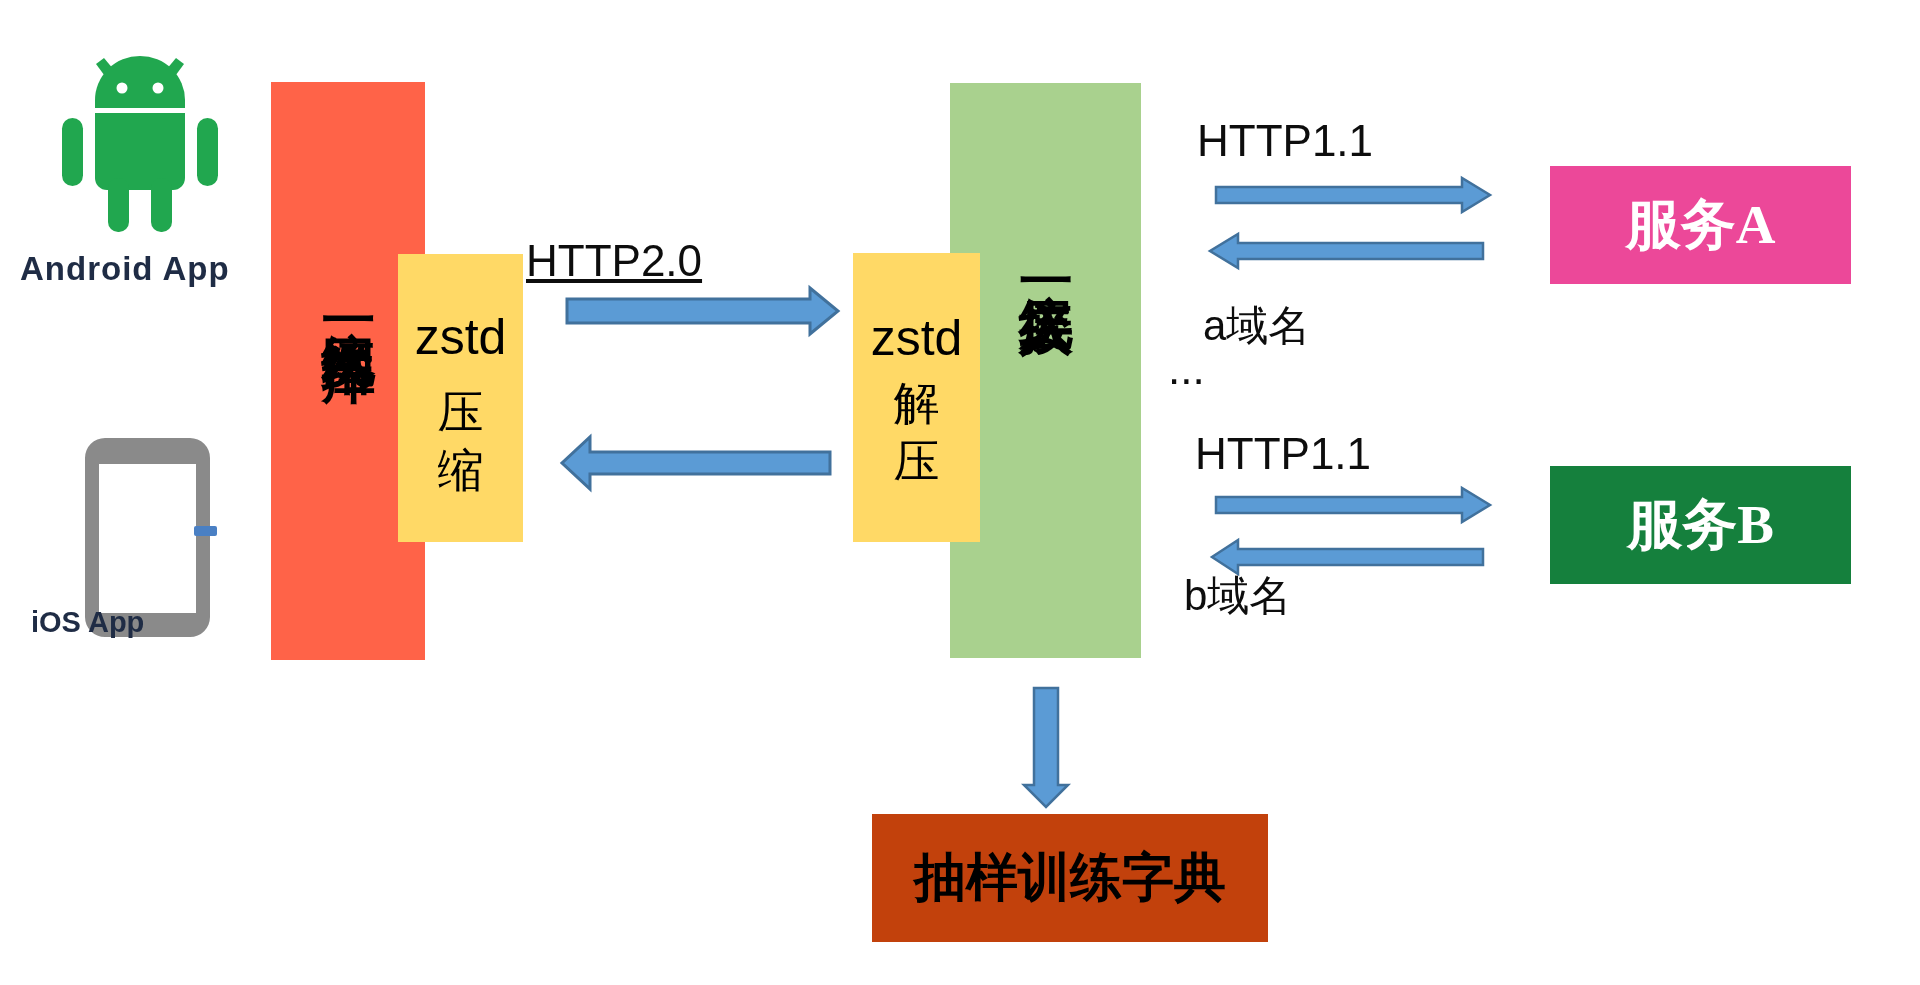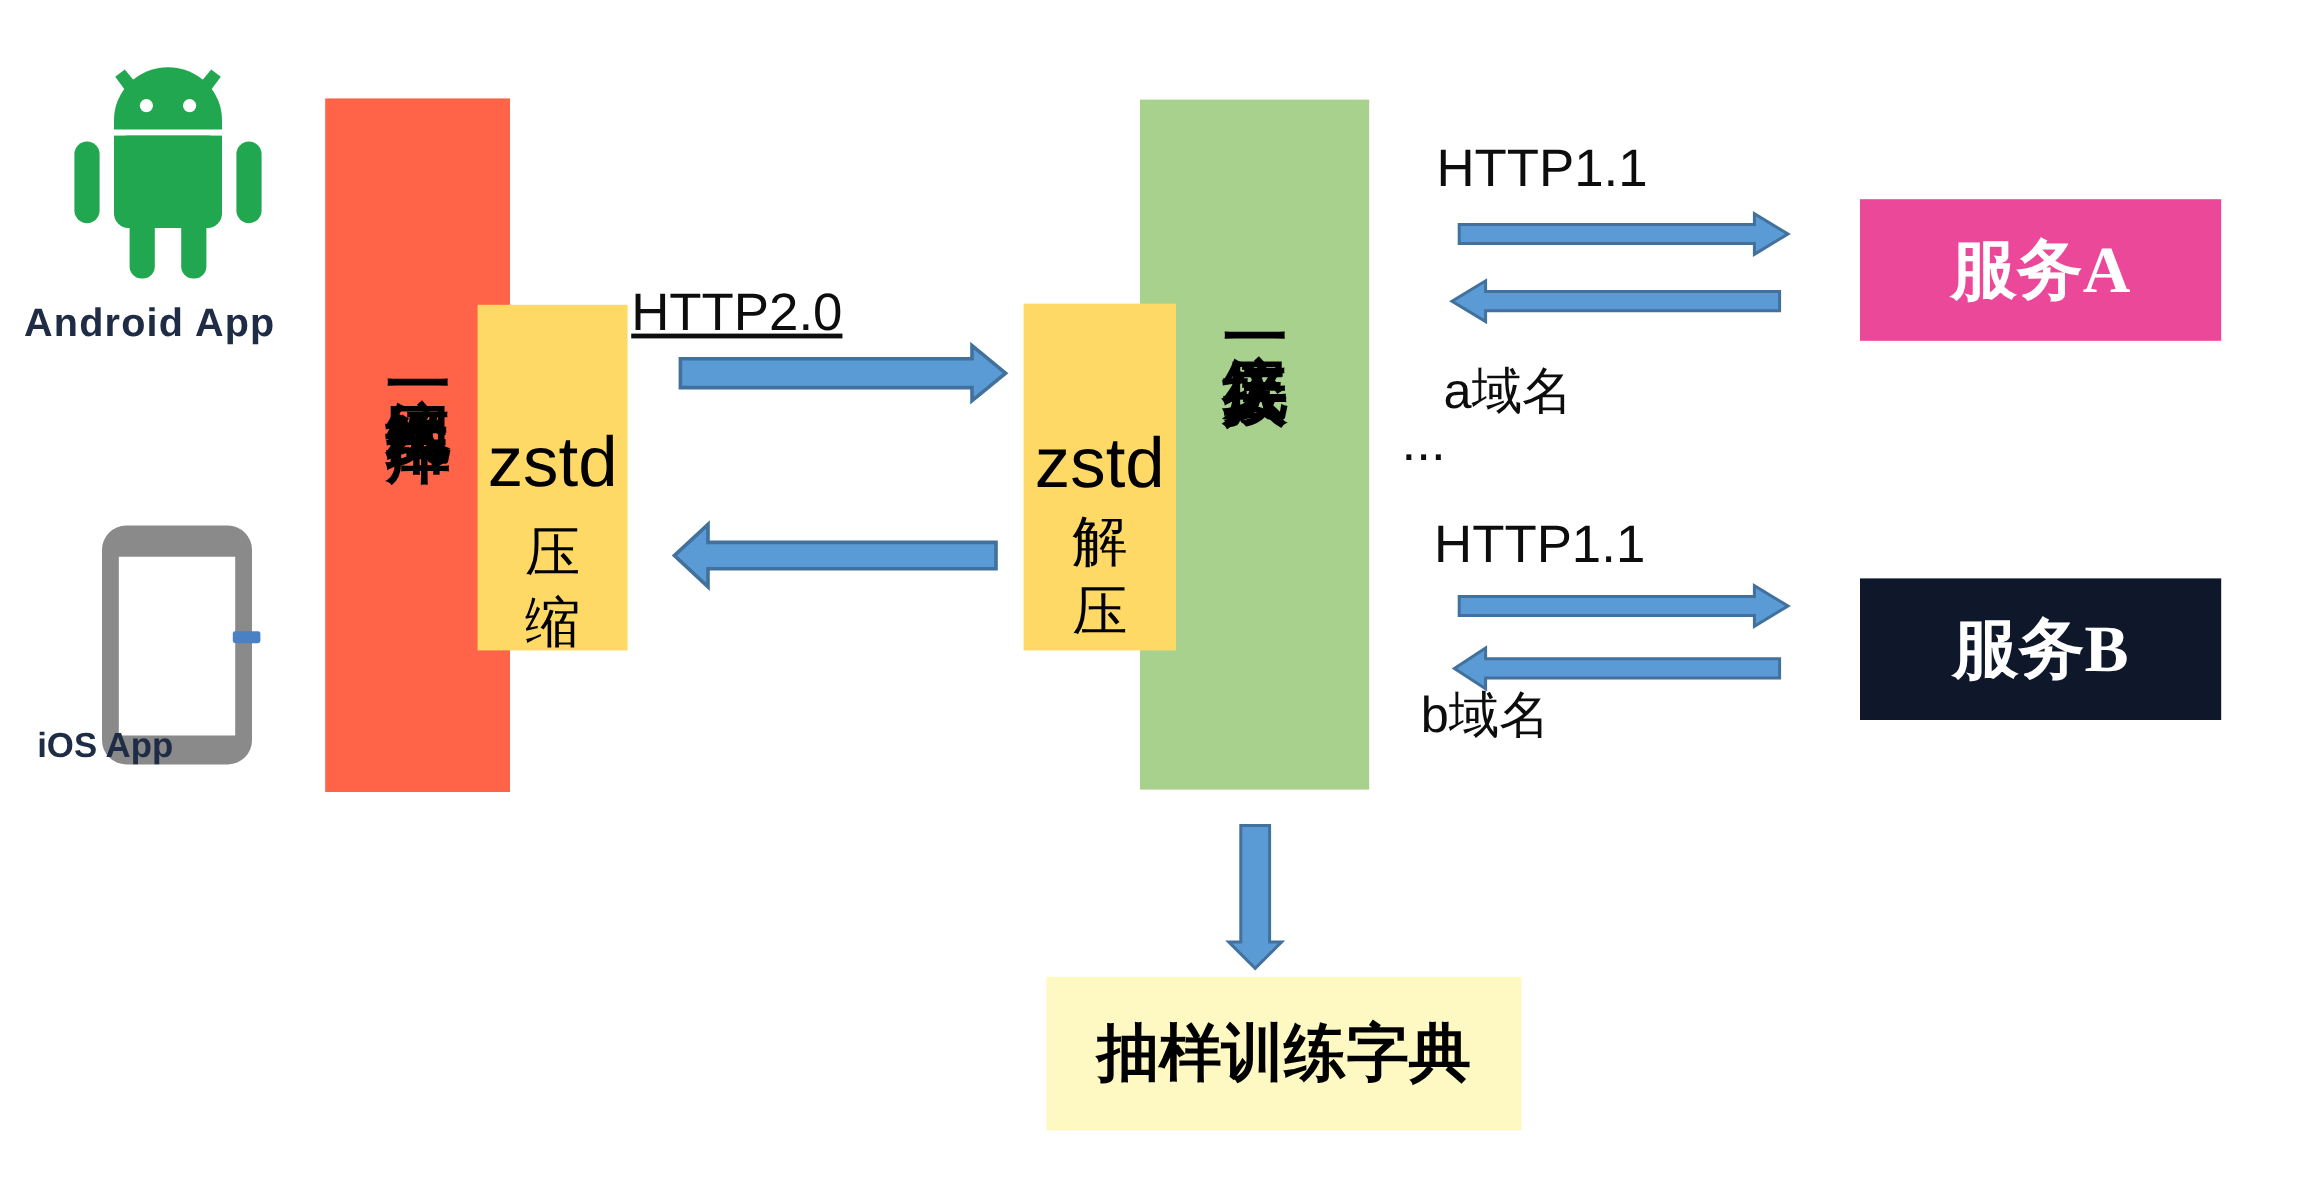--- a/index.html
+++ b/index.html
@@ -14,21 +14,21 @@
   .cn-serif{font-family:"Liberation Serif","DejaVu Serif",serif;}
   
   #ios-phone{position:absolute;left:85px;top:438px;width:97px;height:149px;
              border:14px solid #8a8a8a;border-top-width:26px;border-bottom-width:24px;
              border-radius:20px;background:#fff;}
   #ios-dash{position:absolute;left:194px;top:526px;width:23px;height:10px;
             background:#4a80c4;border-radius:2px;}
   .applabel{font-weight:700;color:#1f2c45;}
   
   .zstd-col{position:absolute;inset:0;display:flex;flex-direction:column;align-items:center;}
-  .zstd-title{font-size:59px;line-height:50px;color:#000;margin-top:48px;}
+  .zstd-title{font-size:50px;line-height:50px;color:#000;}
   .zstd-char{font-size:46px;line-height:58px;color:#000;
              font-family:"Liberation Serif","DejaVu Serif",serif;}
   .svc-text{font-size:55px;font-weight:bold;color:#fff;
             font-family:"Liberation Serif","DejaVu Serif",serif;}
   .http{font-size:44px;line-height:1.05;color:#0d0d0d;}
   .domain{font-size:42px;color:#0d0d0d;}
 </style>
 </head>
 <body>
 
@@ -104,21 +104,21 @@
   <div class="label domain" style="left:1203px;top:298px;width:300px;">a域名</div>
   <div class="label domain" style="left:1168px;top:344px;width:300px;font-size:44px;">...</div>
 
   <div class="label http" style="left:1195px;top:431px;width:300px;">HTTP1.1</div>
   <div class="label domain" style="left:1184px;top:568px;width:300px;">b域名</div>
 
   <div class="box center" style="left: 1550px; top: 166px; width: 301px; height: 118px; background-color: #ec4899;">
     <span class="svc-text">服务A</span>
   </div>
 
-  <div class="box center" style="left: 1550px; top: 482px; width: 301px; height: 118px; background-color: #0f172a; align-items: center;">
+  <div class="box center" style="left: 1550px; top: 466px; width: 301px; height: 118px; background-color: #15803d; align-items: center;">
     <span class="svc-text">服务B</span>
   </div>
 
-  <div class="box center" style="left: 872px; top: 814px; width: 396px; height: 128px; background-color: #fef9c3;">
+  <div class="box center" style="left: 872px; top: 814px; width: 396px; height: 128px; background-color: #c2410c;">
     <span class="cn-serif" style="font-size:52px;font-weight:bold;color:#000;">抽样训练字典</span>
   </div>
 
 </div>
 
 </body></html>

